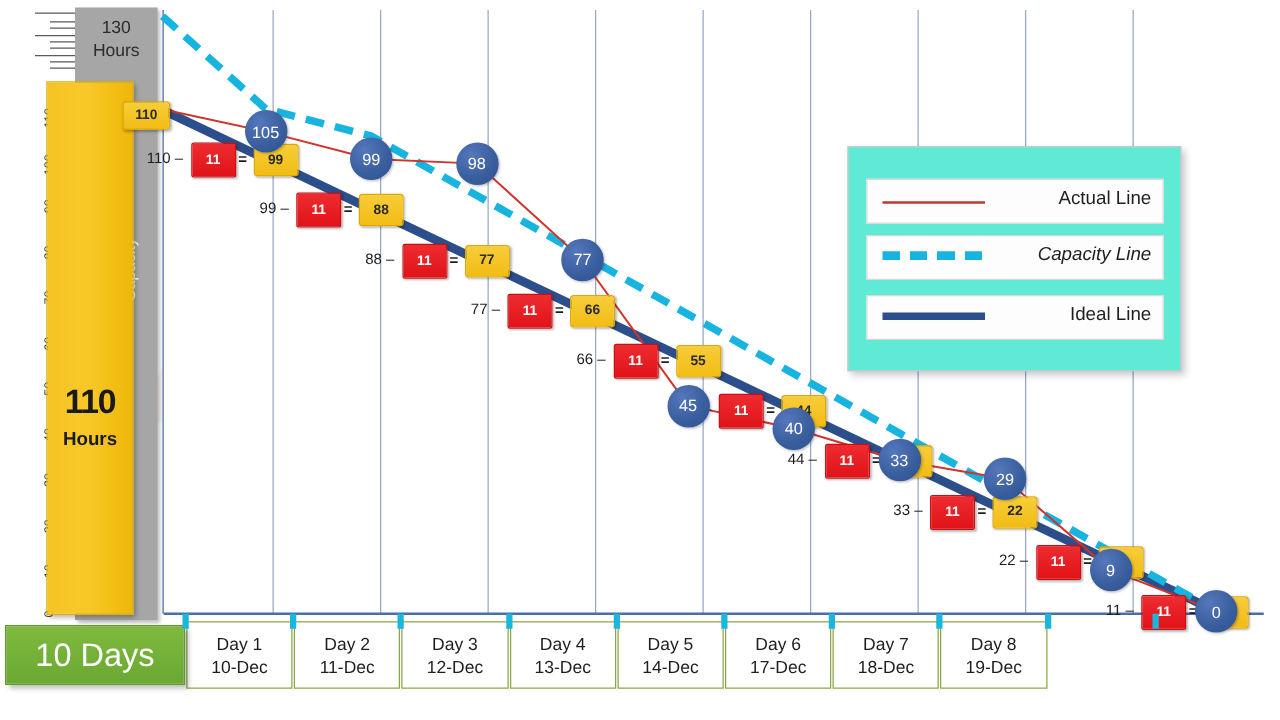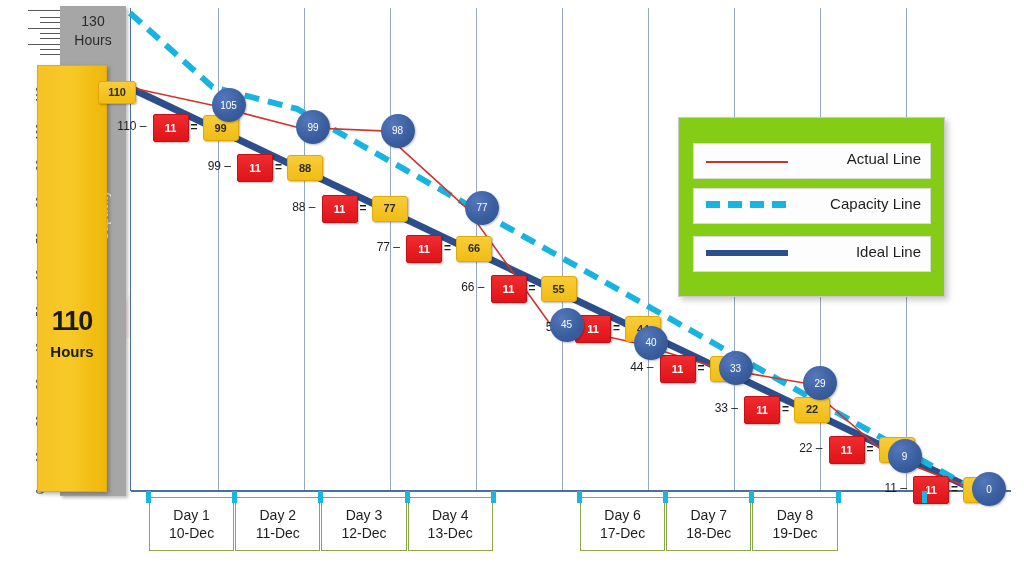--- a/index.html
+++ b/index.html
@@ -219,36 +219,35 @@
     font-size: 12px;
     color: #1c1c1c;
     white-space: nowrap;
     text-align: right;
   }
   .actual-node {
     position: absolute;
     border-radius: 50%;
     background: radial-gradient(circle at 35% 30%, #5577bd 0%, #3a5f9e 55%, #2e5090 100%);
     color: #ffffff;
-    font-size: 10px;
+    font-size: 13px;
     display: flex;
     align-items: center;
     justify-content: center;
     box-shadow: 1px 1px 2px rgba(0,0,0,0.25);
-    margin-left: 16px;
   }
 
   
   #legend {
     position: absolute;
     left: 678px;
     top: 117px;
     width: 265px;
     height: 178px;
-    background: #84cc16;
+    background: #5eead4;
     border: 1px solid #c9c9c9;
     box-shadow: 3px 3px 6px rgba(0,0,0,0.22);
   }
   .legend-row {
     position: absolute;
     left: 14px;
     width: 236px;
     height: 34px;
     border: 1px solid #d8d8d8;
     background: #fdfdfd;
@@ -480,21 +479,21 @@
       <div class="actual-node" style="left: 787px; top: 366.018px; width: 34px; height: 34px;">29</div>
       <div class="actual-node" style="left: 871.5px; top: 439.109px; width: 34px; height: 34px;">9</div>
       <div class="actual-node" style="left: 956px; top: 472px; width: 34px; height: 34px;">0</div>
     </div>
 
   <div id="legend">
     <div class="legend-row" style="top:25px;">
       <span class="legend-swatch" style="background:#c0392b; height:1.6px; top:17px;"></span>
       <span class="legend-label">Actual Line</span>
     </div>
-    <div class="legend-row" style="top:70px;">
+    <div class="legend-row" style="top:70px;font-style:italic;">
       <span class="legend-swatch" style="top:12px; height:7px; background:repeating-linear-gradient(to right,#18b4e0 0,#18b4e0 14px,transparent 14px,transparent 22px);"></span>
       <span class="legend-label">Capacity Line</span>
     </div>
     <div class="legend-row" style="top:118px;">
       <span class="legend-swatch" style="background:#2c4f8c; height:6px; top:13px;"></span>
       <span class="legend-label">Ideal Line</span>
     </div>
   </div>
 
   <div id="xaxis">
@@ -507,34 +506,41 @@
         <div class="day-date">11-Dec</div>
       </div>
       <div class="day-cell" style="left: 173.4px; width: 83.2px;">
         <div class="day-name">Day 3</div>
         <div class="day-date">12-Dec</div>
       </div>
       <div class="day-cell" style="left: 259.6px; width: 83.2px;">
         <div class="day-name">Day 4</div>
         <div class="day-date">13-Dec</div>
       </div>
+      <div class="day-cell" style="left: 345.8px; width: 83.2px;">
+        <div class="day-name">Day 5</div>
+        <div class="day-date">14-Dec</div>
+      </div>
       <div class="day-cell" style="left: 432px; width: 83.2px;">
         <div class="day-name">Day 6</div>
         <div class="day-date">17-Dec</div>
       </div>
       <div class="day-cell" style="left: 518.2px; width: 83.2px;">
         <div class="day-name">Day 7</div>
         <div class="day-date">18-Dec</div>
       </div>
       <div class="day-cell" style="left: 604.4px; width: 83.2px;">
         <div class="day-name">Day 8</div>
         <div class="day-date">19-Dec</div>
       </div>
     </div>
 
+  <div id="days-badge">
+    <span id="days-badge-label">10 Days</span>
+  </div>
 
 <div class="axis-notch" style="left: 146px;"></div>
     <div class="axis-notch" style="left: 232.2px;"></div>
     <div class="axis-notch" style="left: 318.4px;"></div>
     <div class="axis-notch" style="left: 404.6px;"></div>
     <div class="axis-notch" style="left: 490.8px;"></div>
     <div class="axis-notch" style="left: 577px;"></div>
     <div class="axis-notch" style="left: 663.2px;"></div>
     <div class="axis-notch" style="left: 749.4px;"></div>
     <div class="axis-notch" style="left: 835.6px;"></div>

